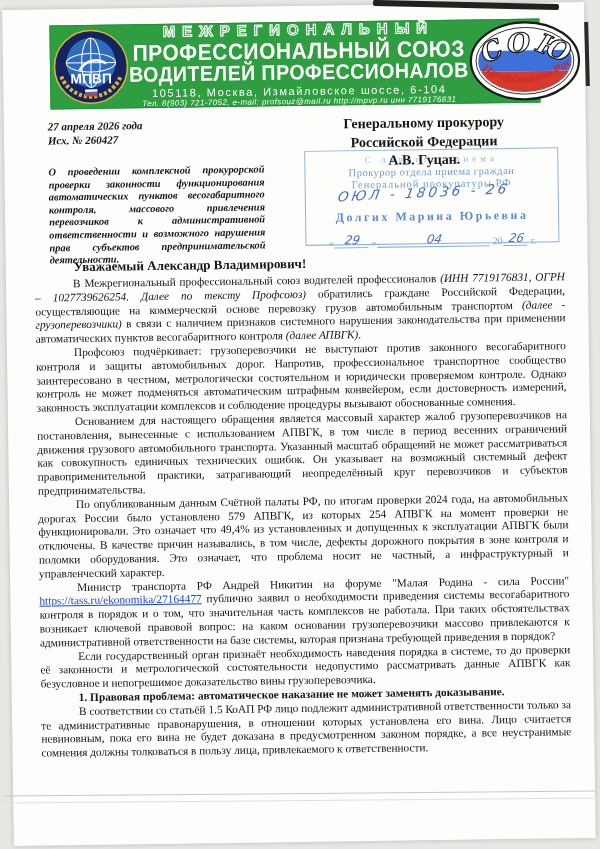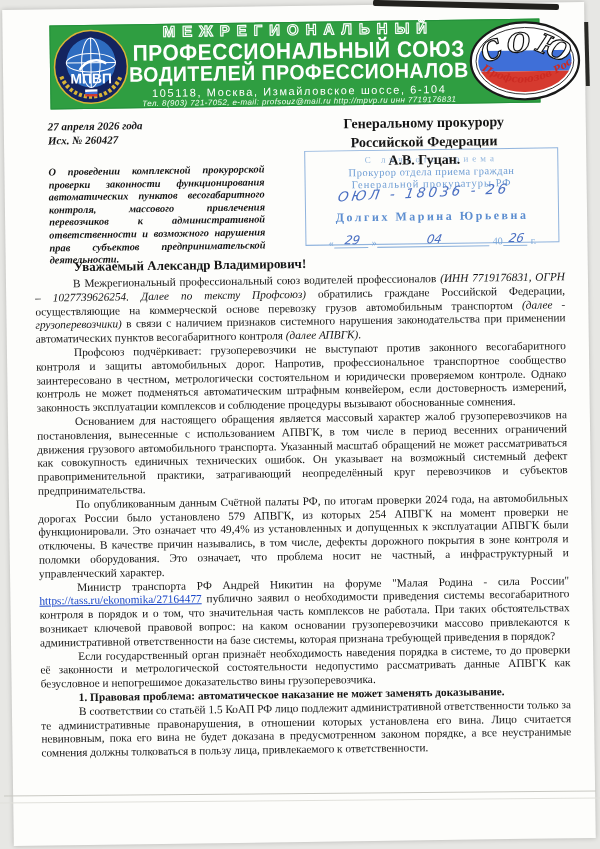--- a/index.html
+++ b/index.html
@@ -136,21 +136,21 @@
       <div class="st1">С личного приема</div>
       <div class="st2">Прокурор отдела приема граждан</div>
       <div class="st3">Генеральной прокуратуры РФ</div>
       <div class="st-num">ОЮЛ - 18036 - 26</div>
       <div class="st-off">Долгих Марина Юрьевна</div>
       <div class="st-date">
         <span class="st-q">«</span>
         <span class="st-hand w30">29</span>
         <span class="st-q">»</span>
         <span class="st-hand w110">04</span>
-        <span class="st-q">40</span>
+        <span class="st-q">20</span>
         <span class="st-hand w22">26</span>
         <span class="st-q">г.</span>
       </div>
     </div>
 
     <div class="subject">О проведении комплексной прокурорской проверки законности функционирования автоматических пунктов весогабаритного контроля, массового привлечения перевозчиков к административной ответственности и возможного нарушения прав субъектов предпринимательской деятельности.</div>
 
     <div class="salutation">Уважаемый Александр Владимирович!</div>
 
     <div class="body">

